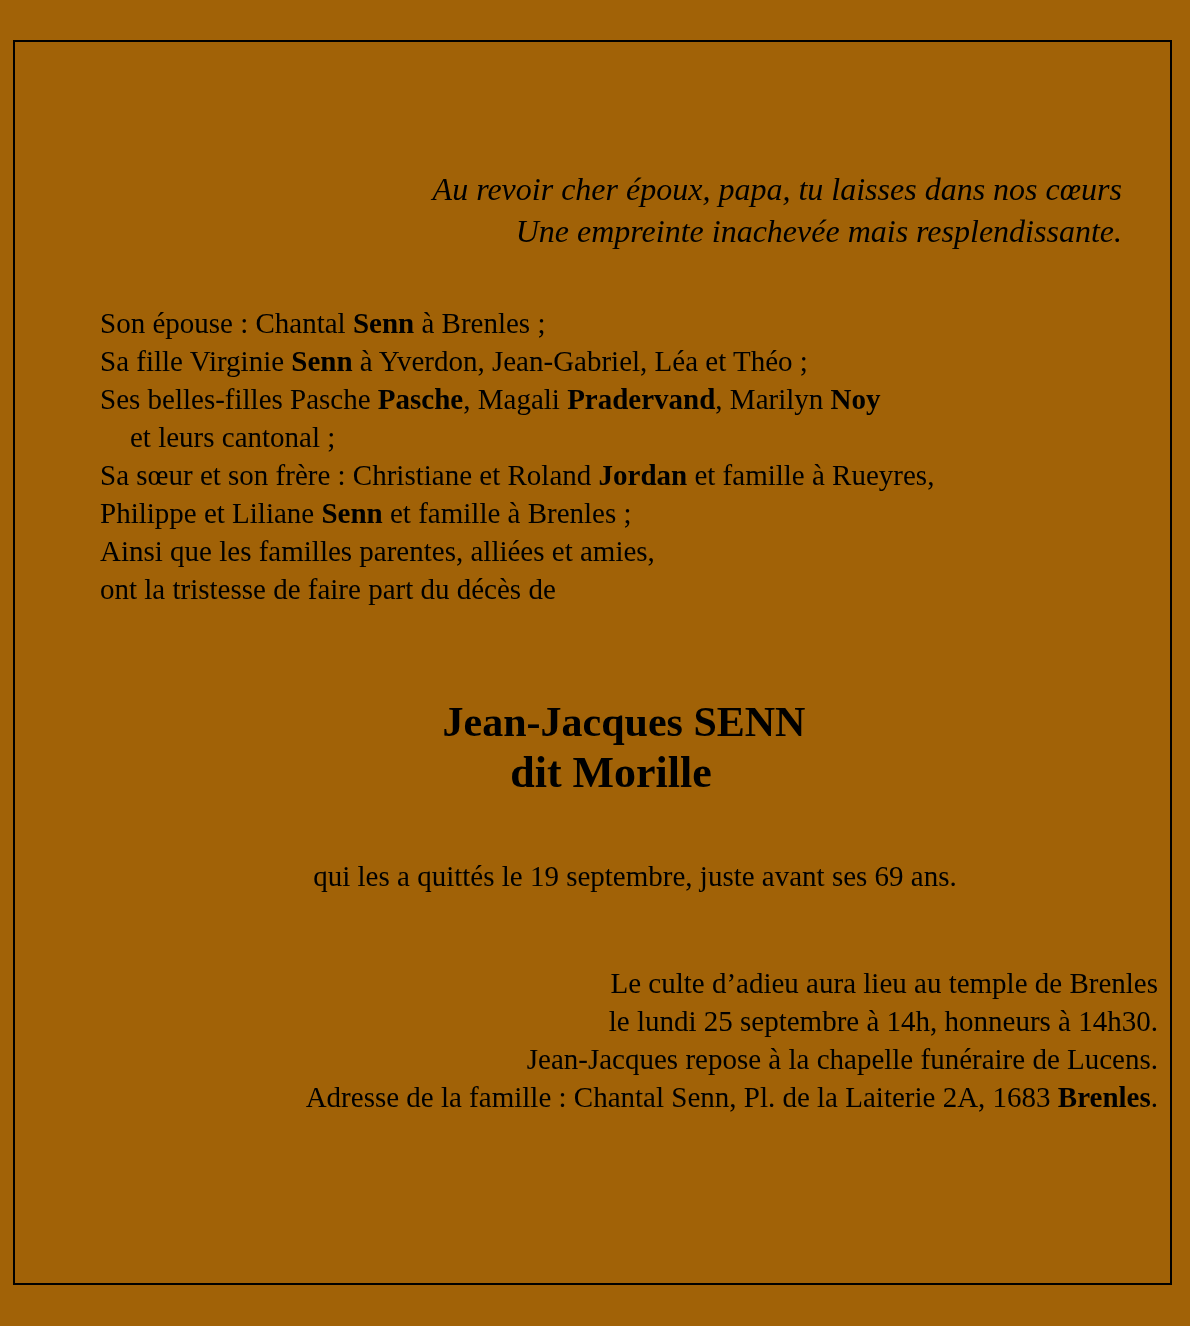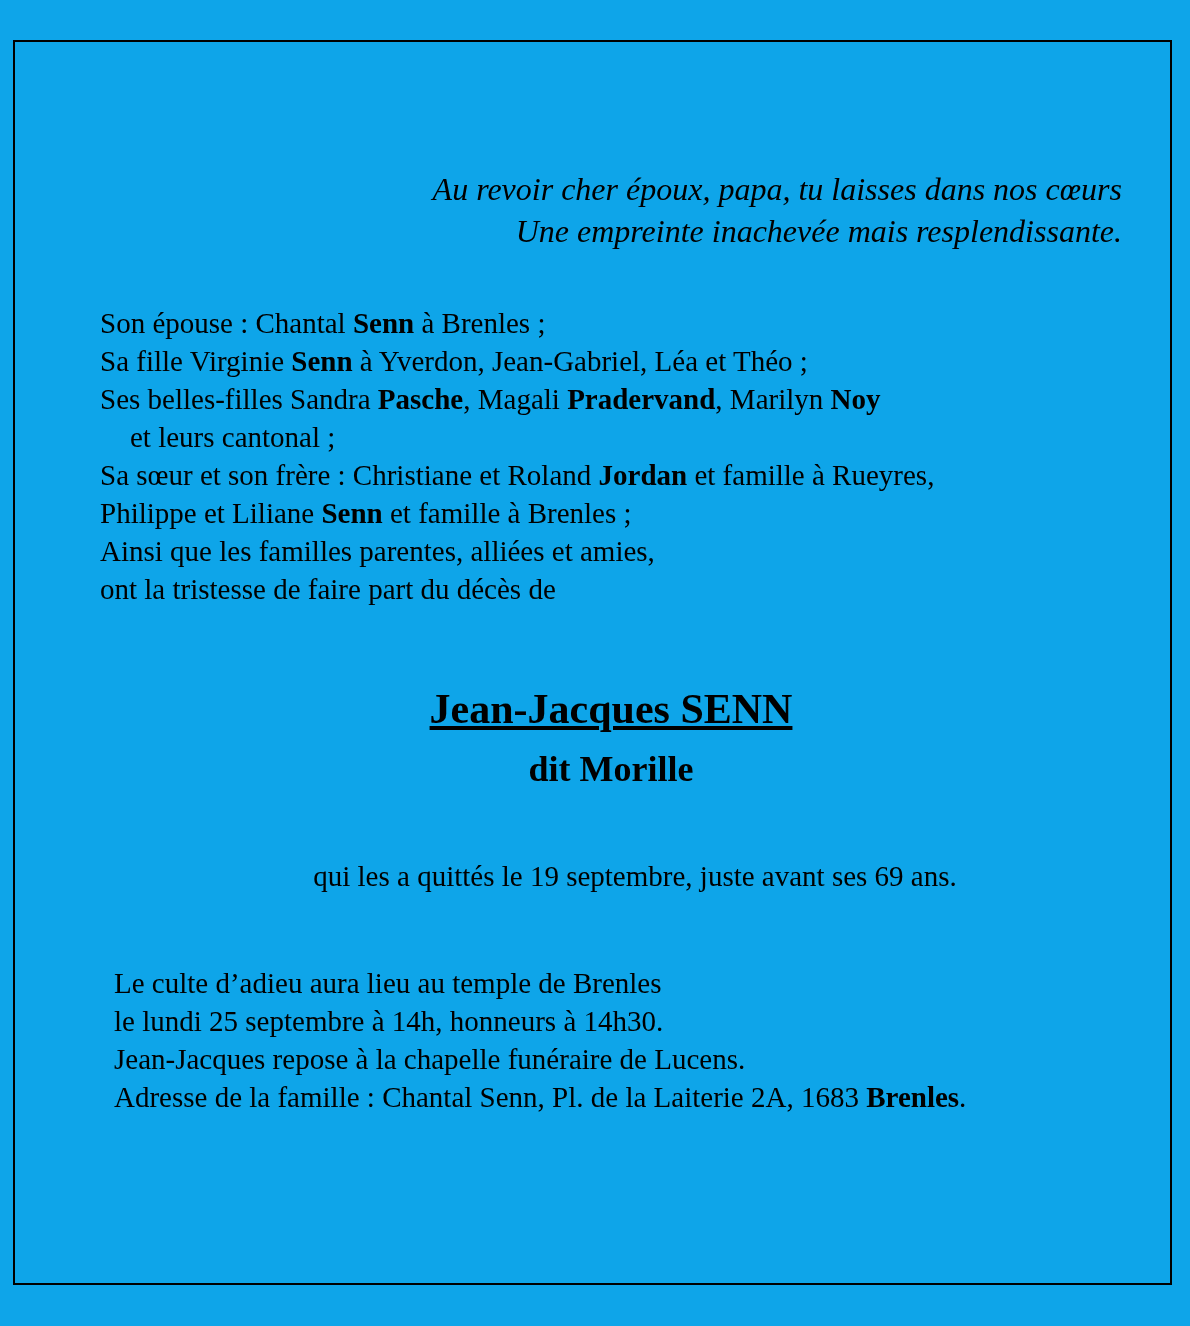--- a/index.html
+++ b/index.html
@@ -5,21 +5,21 @@
 <style>
   html, body {
     margin: 0;
     padding: 0;
     background: #ffffff;
   }
   .page {
     position: relative;
     width: 1190px;
     height: 1326px;
-    background: #0ea5e9;
+    background: #a16207;
     color: #000000;
     font-family: "Liberation Serif", serif;
     overflow: hidden;
   }
   .frame {
     position: absolute;
     left: 13px;
     top: 40px;
     width: 1155px;
     height: 1241px;
@@ -48,73 +48,73 @@
     line-height: 38px;
     white-space: nowrap;
   }
   .indent { padding-left: 30px; }
 
   .name {
     position: absolute;
     left: 100px;
     top: 688px;
     width: 1022px;
-    margin: 0;
+    margin: 13px;
     text-align: center;
     font-size: 42px;
     font-weight: bold;
     line-height: 1;
-    text-decoration: underline;
   }
   .alias {
     position: absolute;
     left: 100px;
     top: 751px;
     width: 1022px;
     margin: 0;
     text-align: center;
-    font-size: 36px;
+    font-size: 44px;
     font-weight: bold;
     line-height: 1;
   }
   .death-info {
     position: absolute;
     left: 100px;
     top: 857px;
     width: 1070px;
     font-size: 29px;
     line-height: 38px;
     white-space: nowrap;
     text-align: center;
   }
   .ceremony {
     position: absolute;
-    left: 114px;
+    left: 88px;
     top: 964px;
     width: 1070px;
     font-size: 29px;
     line-height: 38px;
     white-space: nowrap;
+    text-align: right;
   }
 </style>
 </head>
 <body>
 
 <div class="page">
   <div class="frame"></div>
 
   <div class="epigraph">
     <p class="ln">Au revoir cher époux, papa, tu laisses dans nos cœurs</p>
     <p class="ln">Une empreinte inachevée mais resplendissante.</p>
   </div>
 
   <div class="family">
     <p class="ln"><span>Son épouse : Chantal </span><span class="b">Senn</span><span> à Brenles ;</span></p>
     <p class="ln"><span>Sa fille Virginie </span><span class="b">Senn</span><span> à Yverdon, Jean-Gabriel, Léa et Théo ;</span></p>
-    <p class="ln"><span>Ses belles-filles Sandra </span><span class="b">Pasche</span><span>, Magali </span><span class="b">Pradervand</span><span>, Marilyn </span><span class="b">Noy</span></p>
+    <p class="ln"><span>Ses belles-filles Pasche </span><span class="b">Pasche</span><span>, Magali </span><span class="b">Pradervand</span><span>, Marilyn </span><span class="b">Noy</span></p>
     <p class="ln indent"><span>et leurs cantonal ;</span></p>
     <p class="ln"><span>Sa sœur et son frère : Christiane et Roland </span><span class="b">Jordan</span><span> et famille à Rueyres,</span></p>
     <p class="ln"><span>Philippe et Liliane </span><span class="b">Senn</span><span> et famille à Brenles ;</span></p>
     <p class="ln"><span>Ainsi que les familles parentes, alliées et amies,</span></p>
     <p class="ln"><span>ont la tristesse de faire part du décès de</span></p>
   </div>
 
   <h1 class="name">Jean-Jacques SENN</h1>
   <h2 class="alias">dit Morille</h2>
 

